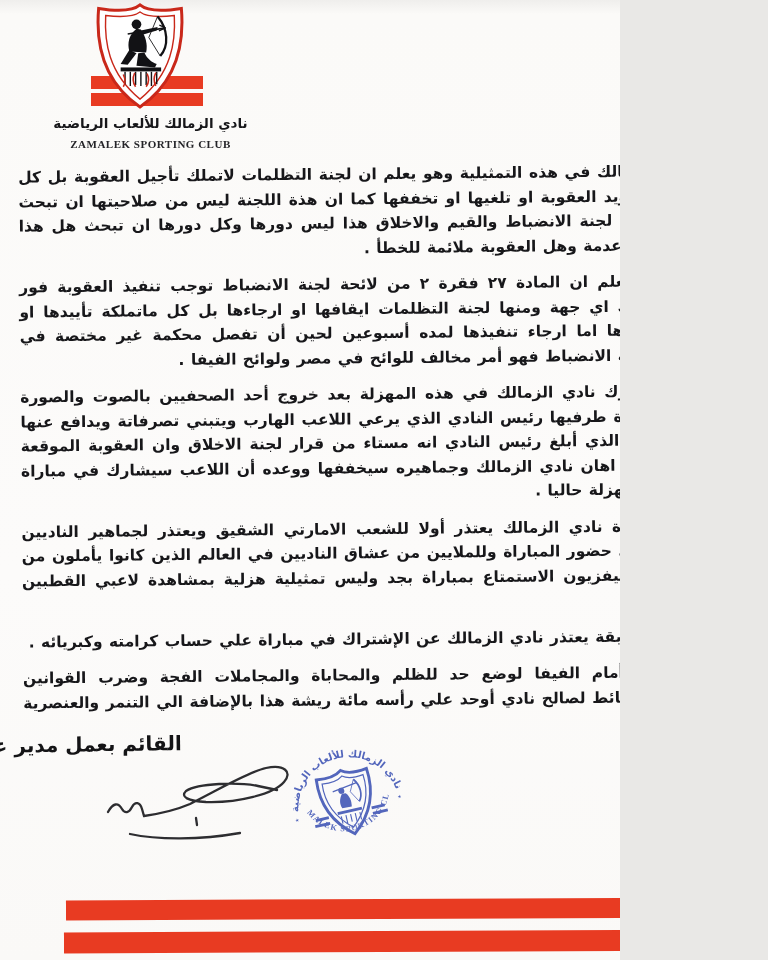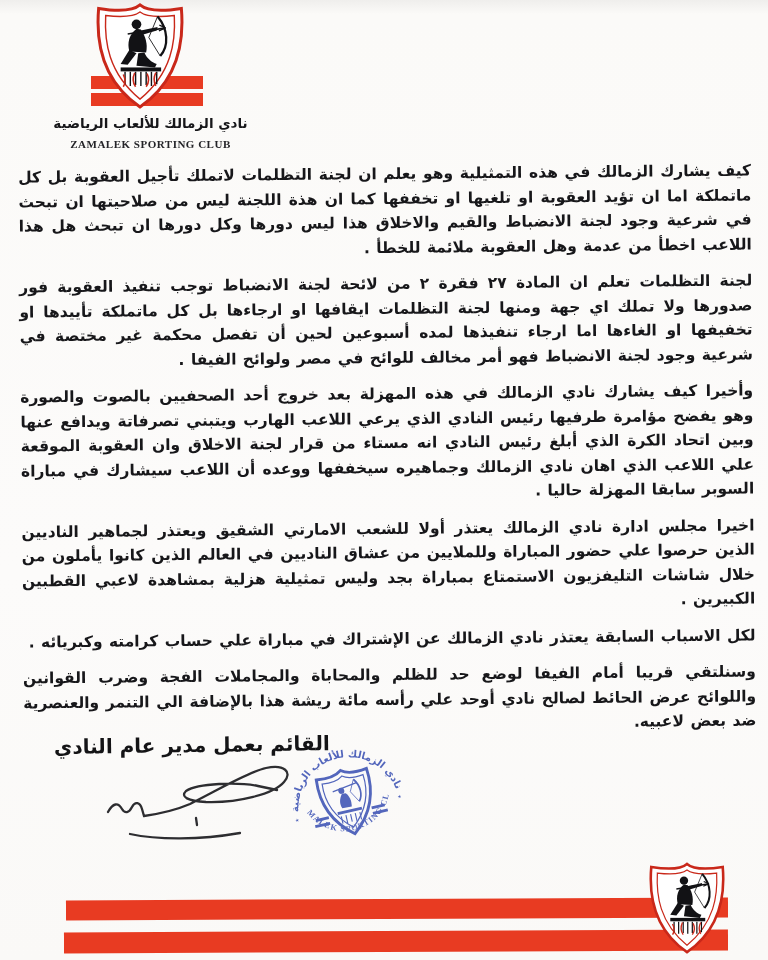--- a/index.html
+++ b/index.html
@@ -1,19 +1,19 @@
 <!DOCTYPE html>
 <html lang="ar"><head>
 <meta charset="utf-8">
 <style>
   * { margin:0; padding:0; box-sizing:border-box; }
   html,body { width:768px; height:960px; }
   body { font-family:"DejaVu Sans", sans-serif; background:#e9e8e6; }
   .page {
-    position:relative; width:768px; height:960px; overflow:hidden;
+    position:relative; width:620px; height:960px; overflow:hidden;
     background:linear-gradient(180deg,#efeeec 0px,#fbfaf8 14px,#fcfbfa 60%,#faf9f7 100%);
     color:#1b1b1d;
   }
   
   .logo-top { position:absolute; left:63px; top:0; width:175px; height:162px; }
   .lh-stripe { position:absolute; left:28px; width:112px; height:13px; background:var(--red); }
   .lh-stripe.s1 { top:76px; }
   .lh-stripe.s2 { top:93px; }
   .lh-shield { position:absolute; left:33px; top:2px; width:88px; height:108px; }
   .calligraphy {

